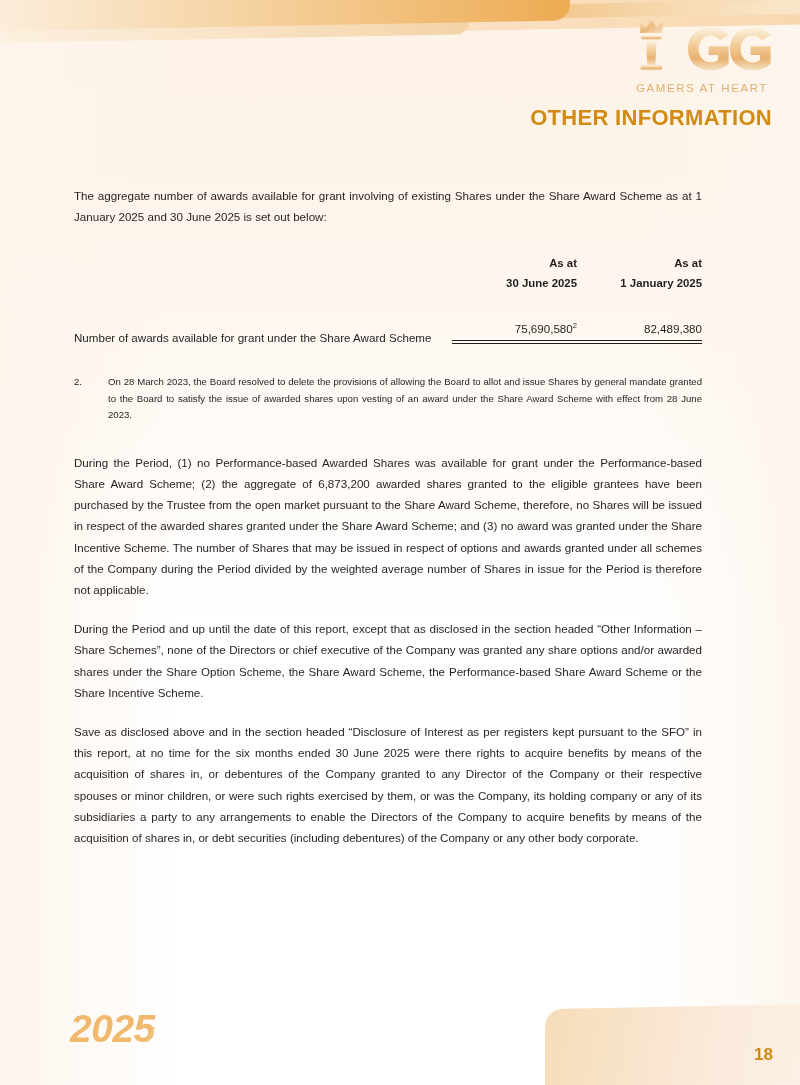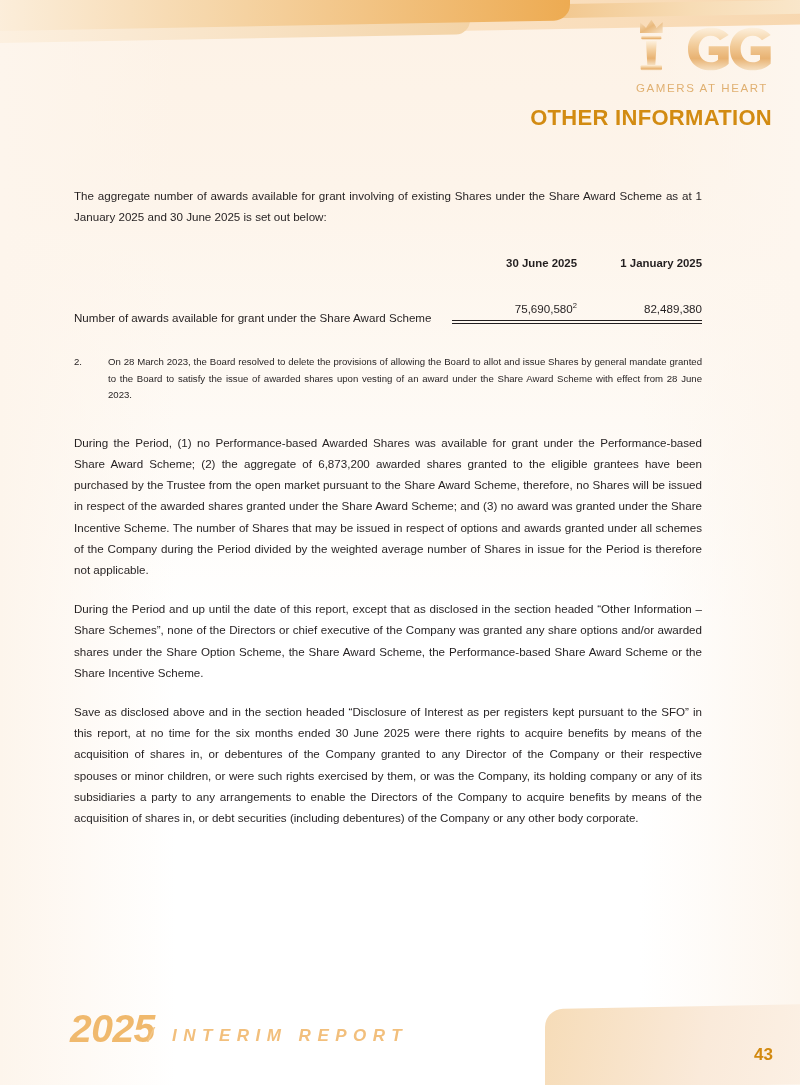--- a/index.html
+++ b/index.html
@@ -327,20 +327,25 @@
   </div>
 
   <div class="doc-title">OTHER INFORMATION</div>
 
   <div class="body">
 
     <p class="para tight">The aggregate number of awards available for grant involving of existing Shares under the Share Award Scheme as at 1 January 2025 and 30 June 2025 is set out below:</p>
 
     <table class="tbl">
       <thead>
+        <tr>
+          <th class="col-label"></th>
+          <th class="col-val">As at</th>
+          <th class="col-val">As at</th>
+        </tr>
         <tr class="hdr-row-2">
           <th class="col-label"></th>
           <th class="col-val">30 June 2025</th>
           <th class="col-val">1 January 2025</th>
         </tr>
       </thead>
       <tbody>
         <tr class="val-row">
           <td class="col-label">Number of awards available for grant under the Share Award Scheme</td>
           <td class="col-val ruled">
@@ -369,16 +374,15 @@
   </div>
 
   <div class="ftr">
     <div class="ftr-pale"></div>
     <div class="ftr-pale2"></div>
     <div class="ftr-tab-light"></div>
     <div class="ftr-tab-dark"></div>
   </div>
   <div class="ftr-year">2025</div>
   <div class="ftr-slash">/</div>
-  <div class="ftr-sub">INTERIM REPORT</div>
-  <div class="ftr-page">43</div>
+  <div class="ftr-page">18</div>
 
 </div>
 
 </body></html>

